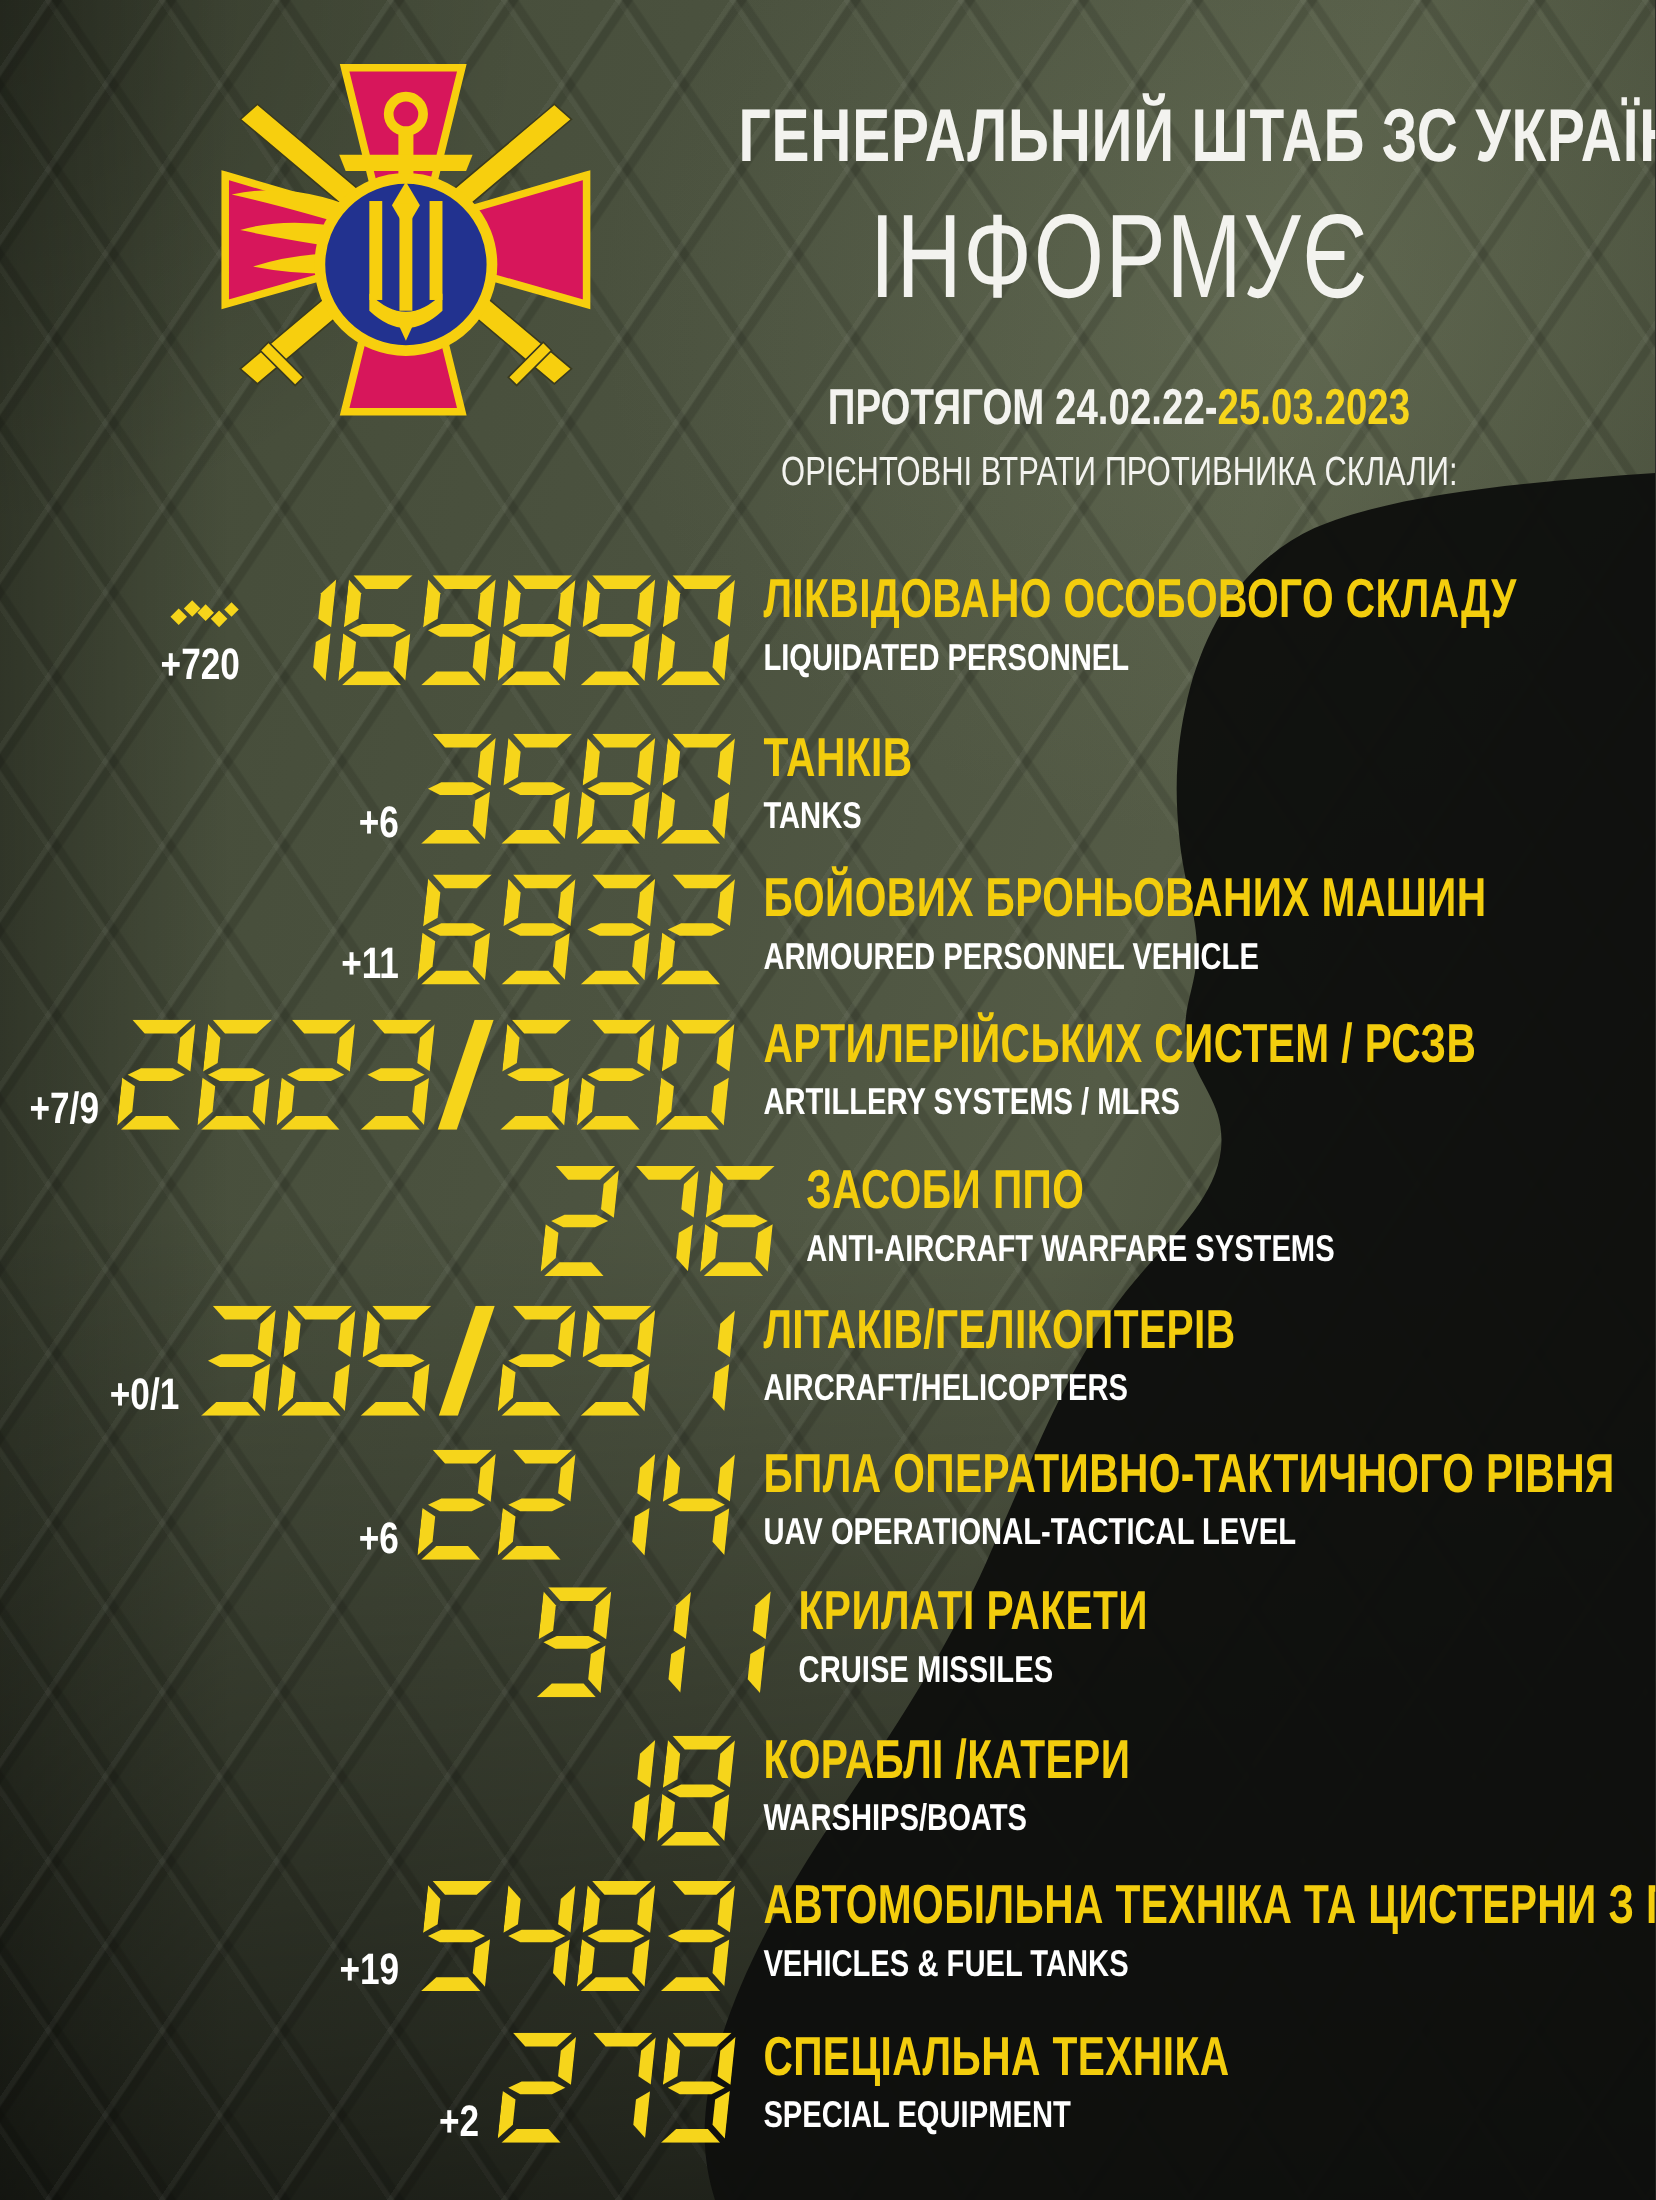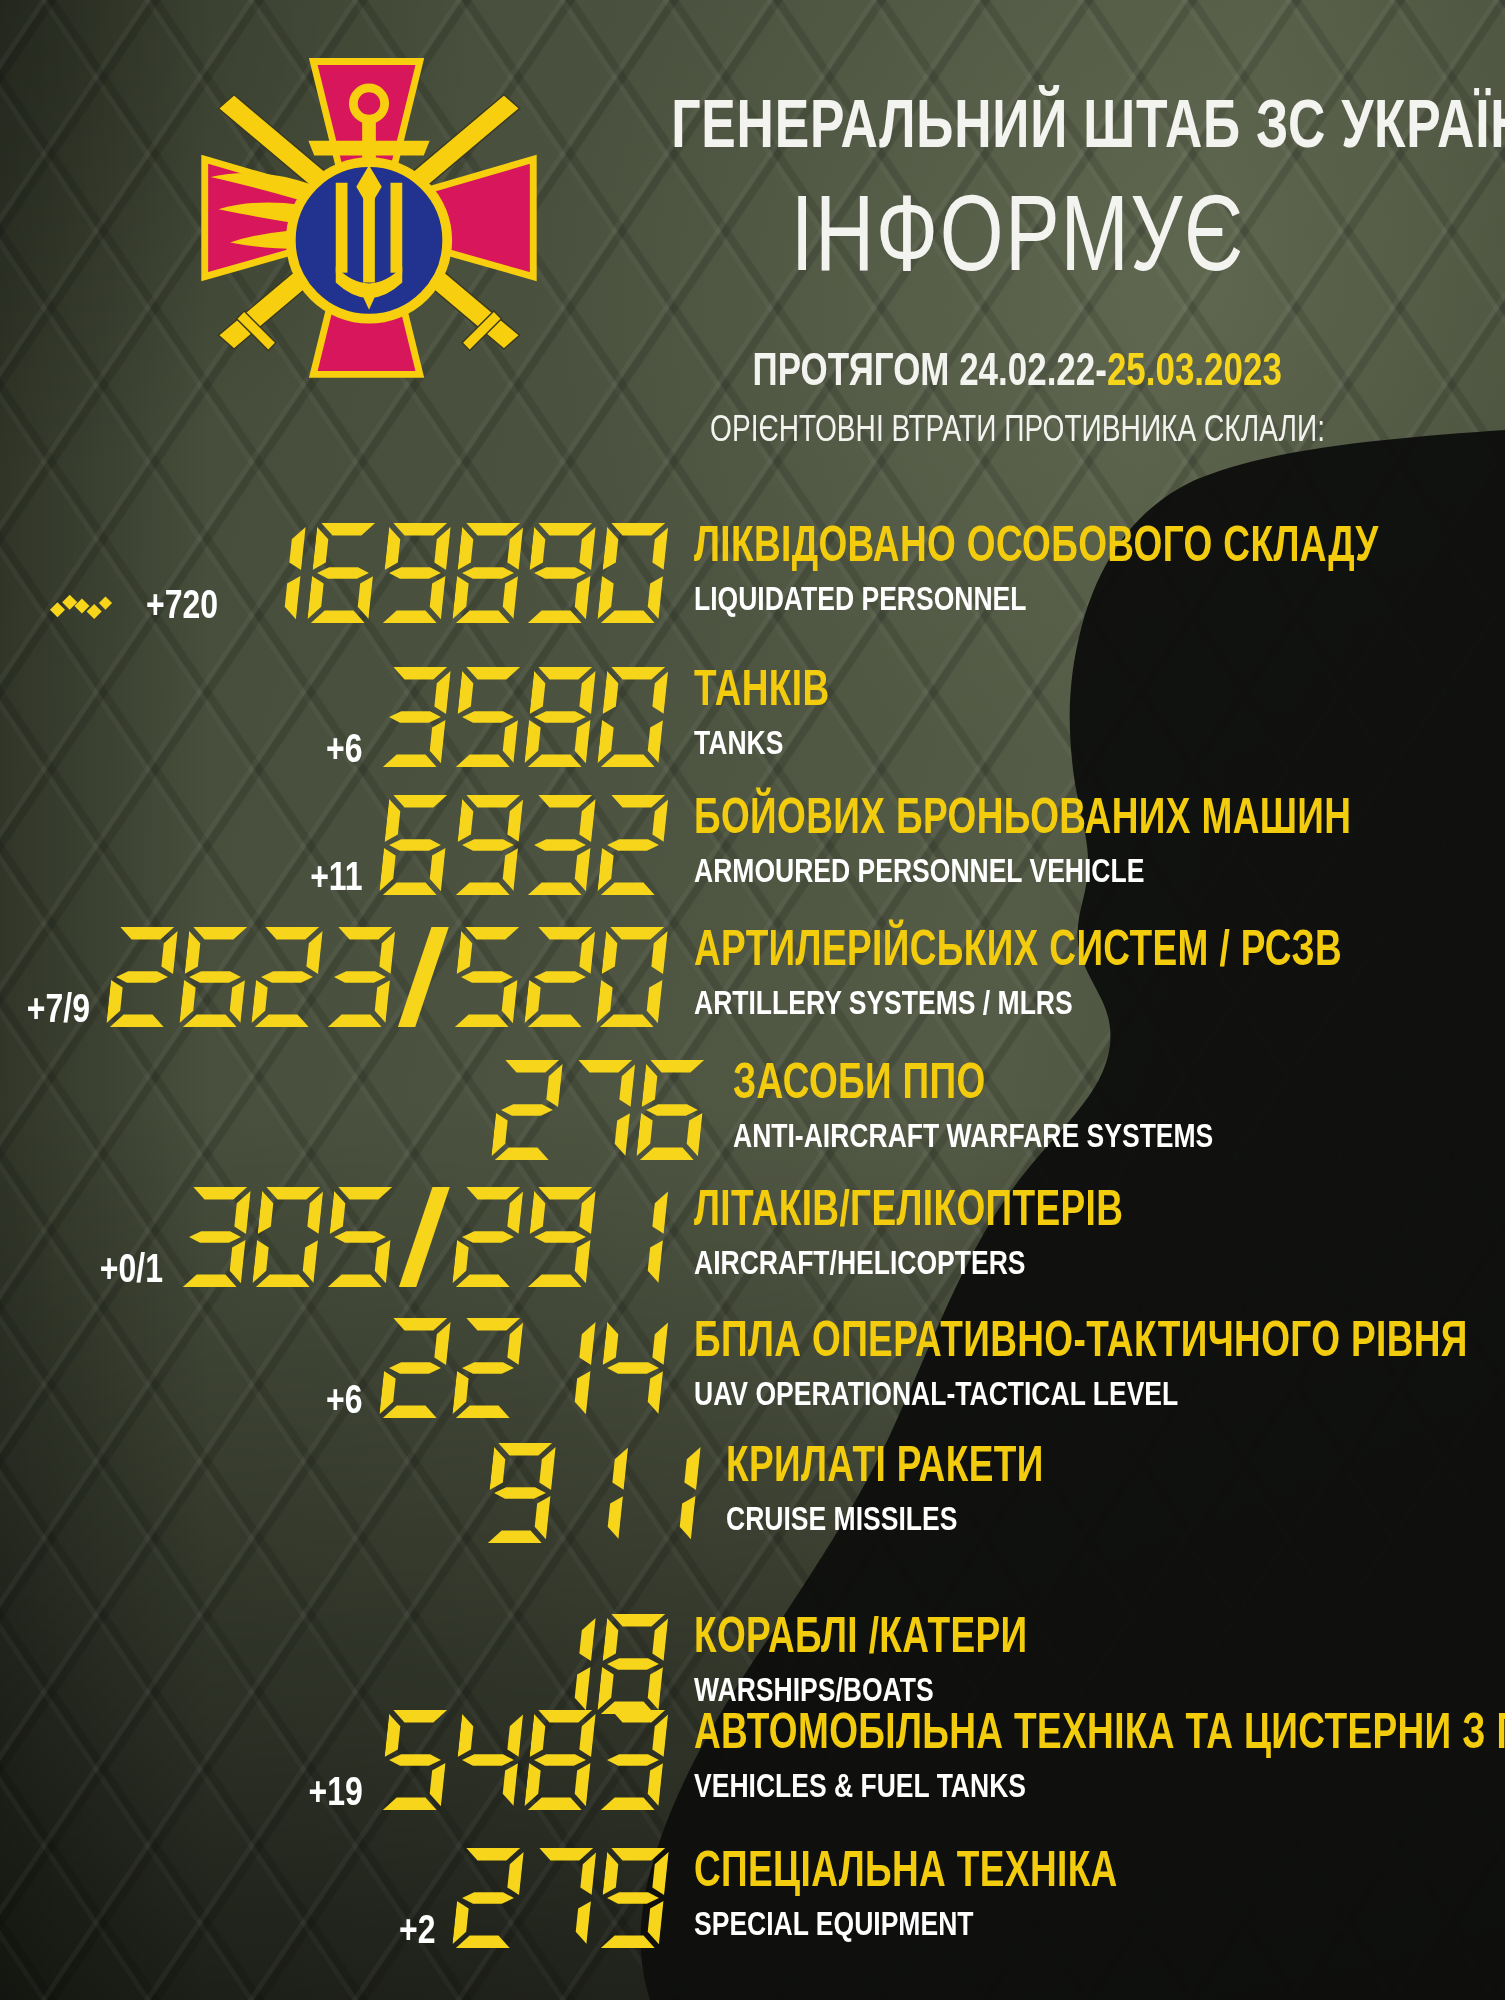--- a/index.html
+++ b/index.html
@@ -27,21 +27,21 @@
   .cond{display:inline-block; transform:scaleX(0.76); transform-origin:50% 50%; white-space:nowrap;}
   .title{position:absolute; left:0; width:100%; top:84px; font-size:68px; font-weight:700; letter-spacing:1px;}
   .subtitle{position:absolute; left:0; width:100%; top:170px; font-size:108px; font-weight:400; letter-spacing:2px;}
   .period{position:absolute; left:0; width:100%; top:342px; font-size:46px; font-weight:700;}
   .period .date{color:#f6d51b;}
   .note{position:absolute; left:0; width:100%; top:408px; font-size:37px; font-weight:400;}
 
   .loss-row{position:absolute; left:0; top:0; width:100%; height:112px;}
   .num-wrap{position:absolute; left:0; top:0; width:658px; height:100px;
     display:flex; align-items:flex-end; justify-content:flex-end; gap:16px;}
-  .delta-col{display:flex; flex-direction:row; align-items:flex-end; gap:15px; padding-bottom:2px;}
+  .delta-col{display:flex; flex-direction:column; align-items:flex-end; gap:15px; padding-bottom:2px;}
   .delta{color:#ffffff; font-size:40px; font-weight:700; line-height:.85;
     transform:scaleX(0.8); transform-origin:100% 100%; white-space:nowrap;}
   .approx-icon{width:64px; height:32px; color:#f6d51b;}
   .digits{display:flex; gap:11px; height:100px; color:#f6d51b; transform:skewX(-6deg); transform-origin:50% 100%;}
   .seg-char{height:100px; display:block;}
   .label-ua{position:absolute; left:694px; top:-8px; color:#f3cd0d; font-size:50px; font-weight:700;
     transform:scaleX(0.74); transform-origin:0 0; white-space:nowrap; letter-spacing:0.5px;}
   .label-en{position:absolute; left:694px; top:56px; color:#ffffff; font-size:34px; font-weight:700;
     transform:scaleX(0.78); transform-origin:0 0; white-space:nowrap;}
 </style>
@@ -480,21 +480,21 @@
             </svg>
             <svg viewBox="0 0 64 104" class="seg-char" style="width: 61.5px;">
               <polygon points="64,4 64,49 51,41 51,17" fill="currentColor"></polygon>
               <polygon points="64,55 64,100 51,87 51,63" fill="currentColor"></polygon>
             </svg>
           </div>
     </div>
     <div class="label-ua">КРИЛАТІ РАКЕТИ</div>
     <div class="label-en">CRUISE MISSILES</div>
   </div>
-      <div class="loss-row" style="top: 1614px;">
+      <div class="loss-row" style="top: 1578px;">
     <div class="num-wrap">
       <div class="delta-col">
         
         
       </div>
       <div class="digits">
             <svg viewBox="0 0 64 104" class="seg-char" style="width: 61.5px;">
               <polygon points="64,4 64,49 51,41 51,17" fill="currentColor"></polygon>
               <polygon points="64,55 64,100 51,87 51,63" fill="currentColor"></polygon>
             </svg>

